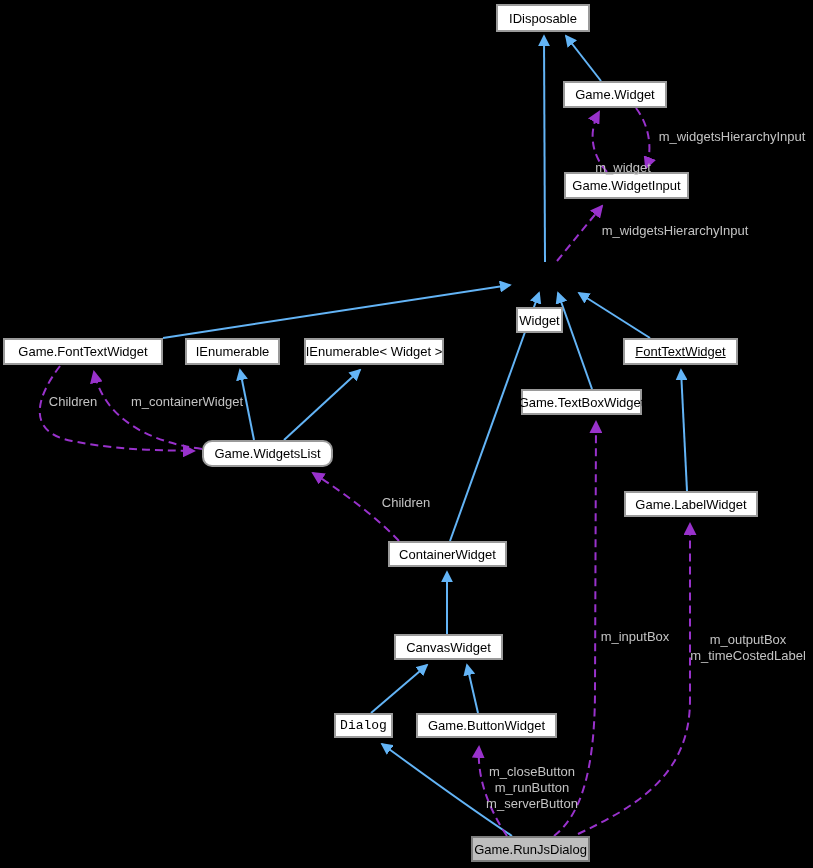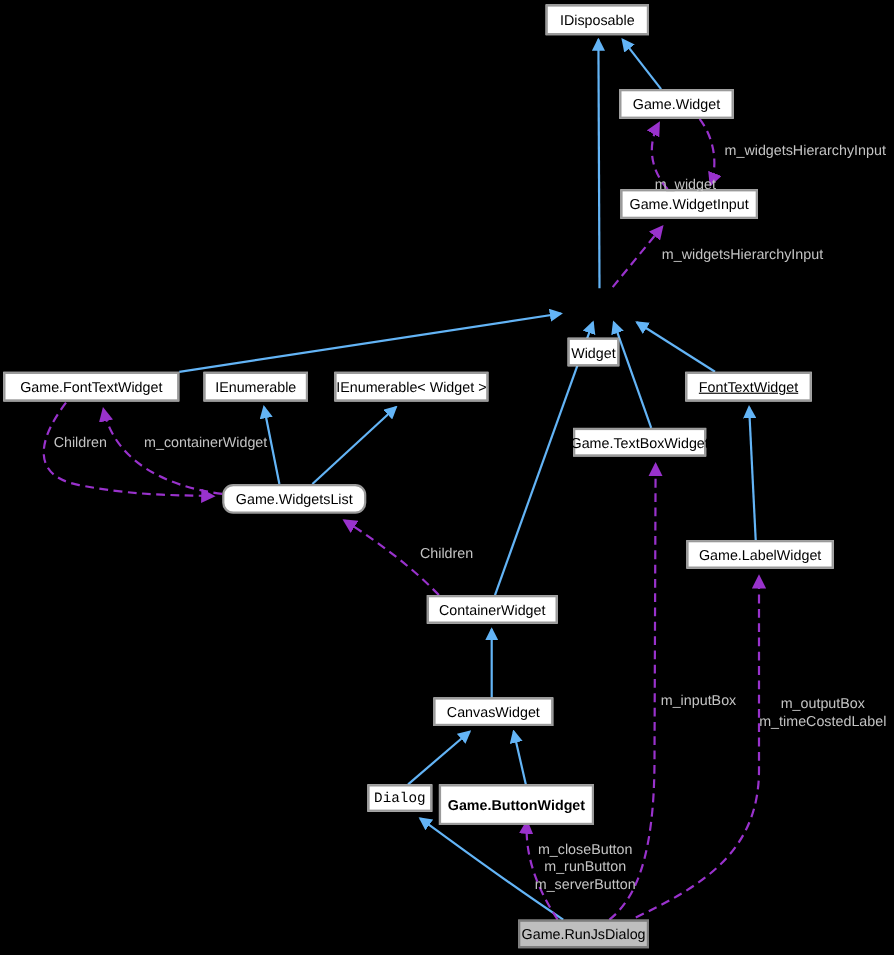--- a/index.html
+++ b/index.html
@@ -69,21 +69,21 @@
       <div class="node" style="left: 3px; top: 338px; width: 160px; height: 27px;">Game.FontTextWidget</div>
       <div class="node" style="left: 185px; top: 338px; width: 95px; height: 27px;">IEnumerable</div>
       <div class="node" style="left: 304px; top: 338px; width: 140px; height: 27px;">IEnumerable&lt; Widget &gt;</div>
       <div class="node" style="left: 623px; top: 338px; width: 115px; height: 27px; text-decoration: underline;">FontTextWidget</div>
       <div class="node" style="left: 521px; top: 389px; width: 121px; height: 26px;">Game.TextBoxWidget</div>
       <div class="node" style="left: 202px; top: 440px; width: 131px; height: 27px; border-radius: 10px;">Game.WidgetsList</div>
       <div class="node" style="left: 624px; top: 491px; width: 134px; height: 26px;">Game.LabelWidget</div>
       <div class="node" style="left: 388px; top: 541px; width: 119px; height: 26px;">ContainerWidget</div>
       <div class="node" style="left: 394px; top: 634px; width: 109px; height: 26px;">CanvasWidget</div>
       <div class="node" style="left: 334px; top: 713px; width: 59px; height: 25px; font-family: Liberation Mono, monospace;">Dialog</div>
-      <div class="node" style="left: 399px; top: 713px; width: 141px; height: 37px; font-weight: bold;">Game.ButtonWidget</div>
+      <div class="node" style="left: 416px; top: 713px; width: 141px; height: 25px;">Game.ButtonWidget</div>
       <div class="node highlighted" style="left: 471px; top: 836px; width: 119px; height: 26px;">Game.RunJsDialog</div>
     </div>
   <div id="labels-layer">
       <div class="edge-label" style="left: 623px; top: 137px; margin-top: 31px;">m_widget</div>
       <div class="edge-label" style="left: 732px; top: 137px;">m_widgetsHierarchyInput</div>
       <div class="edge-label" style="left: 675px; top: 231px;">m_widgetsHierarchyInput</div>
       <div class="edge-label" style="left: 187px; top: 402px;">m_containerWidget</div>
       <div class="edge-label" style="left: 73px; top: 402px;">Children</div>
       <div class="edge-label" style="left: 406px; top: 503px;">Children</div>
       <div class="edge-label" style="left: 532px; top: 788px;">m_closeButton

